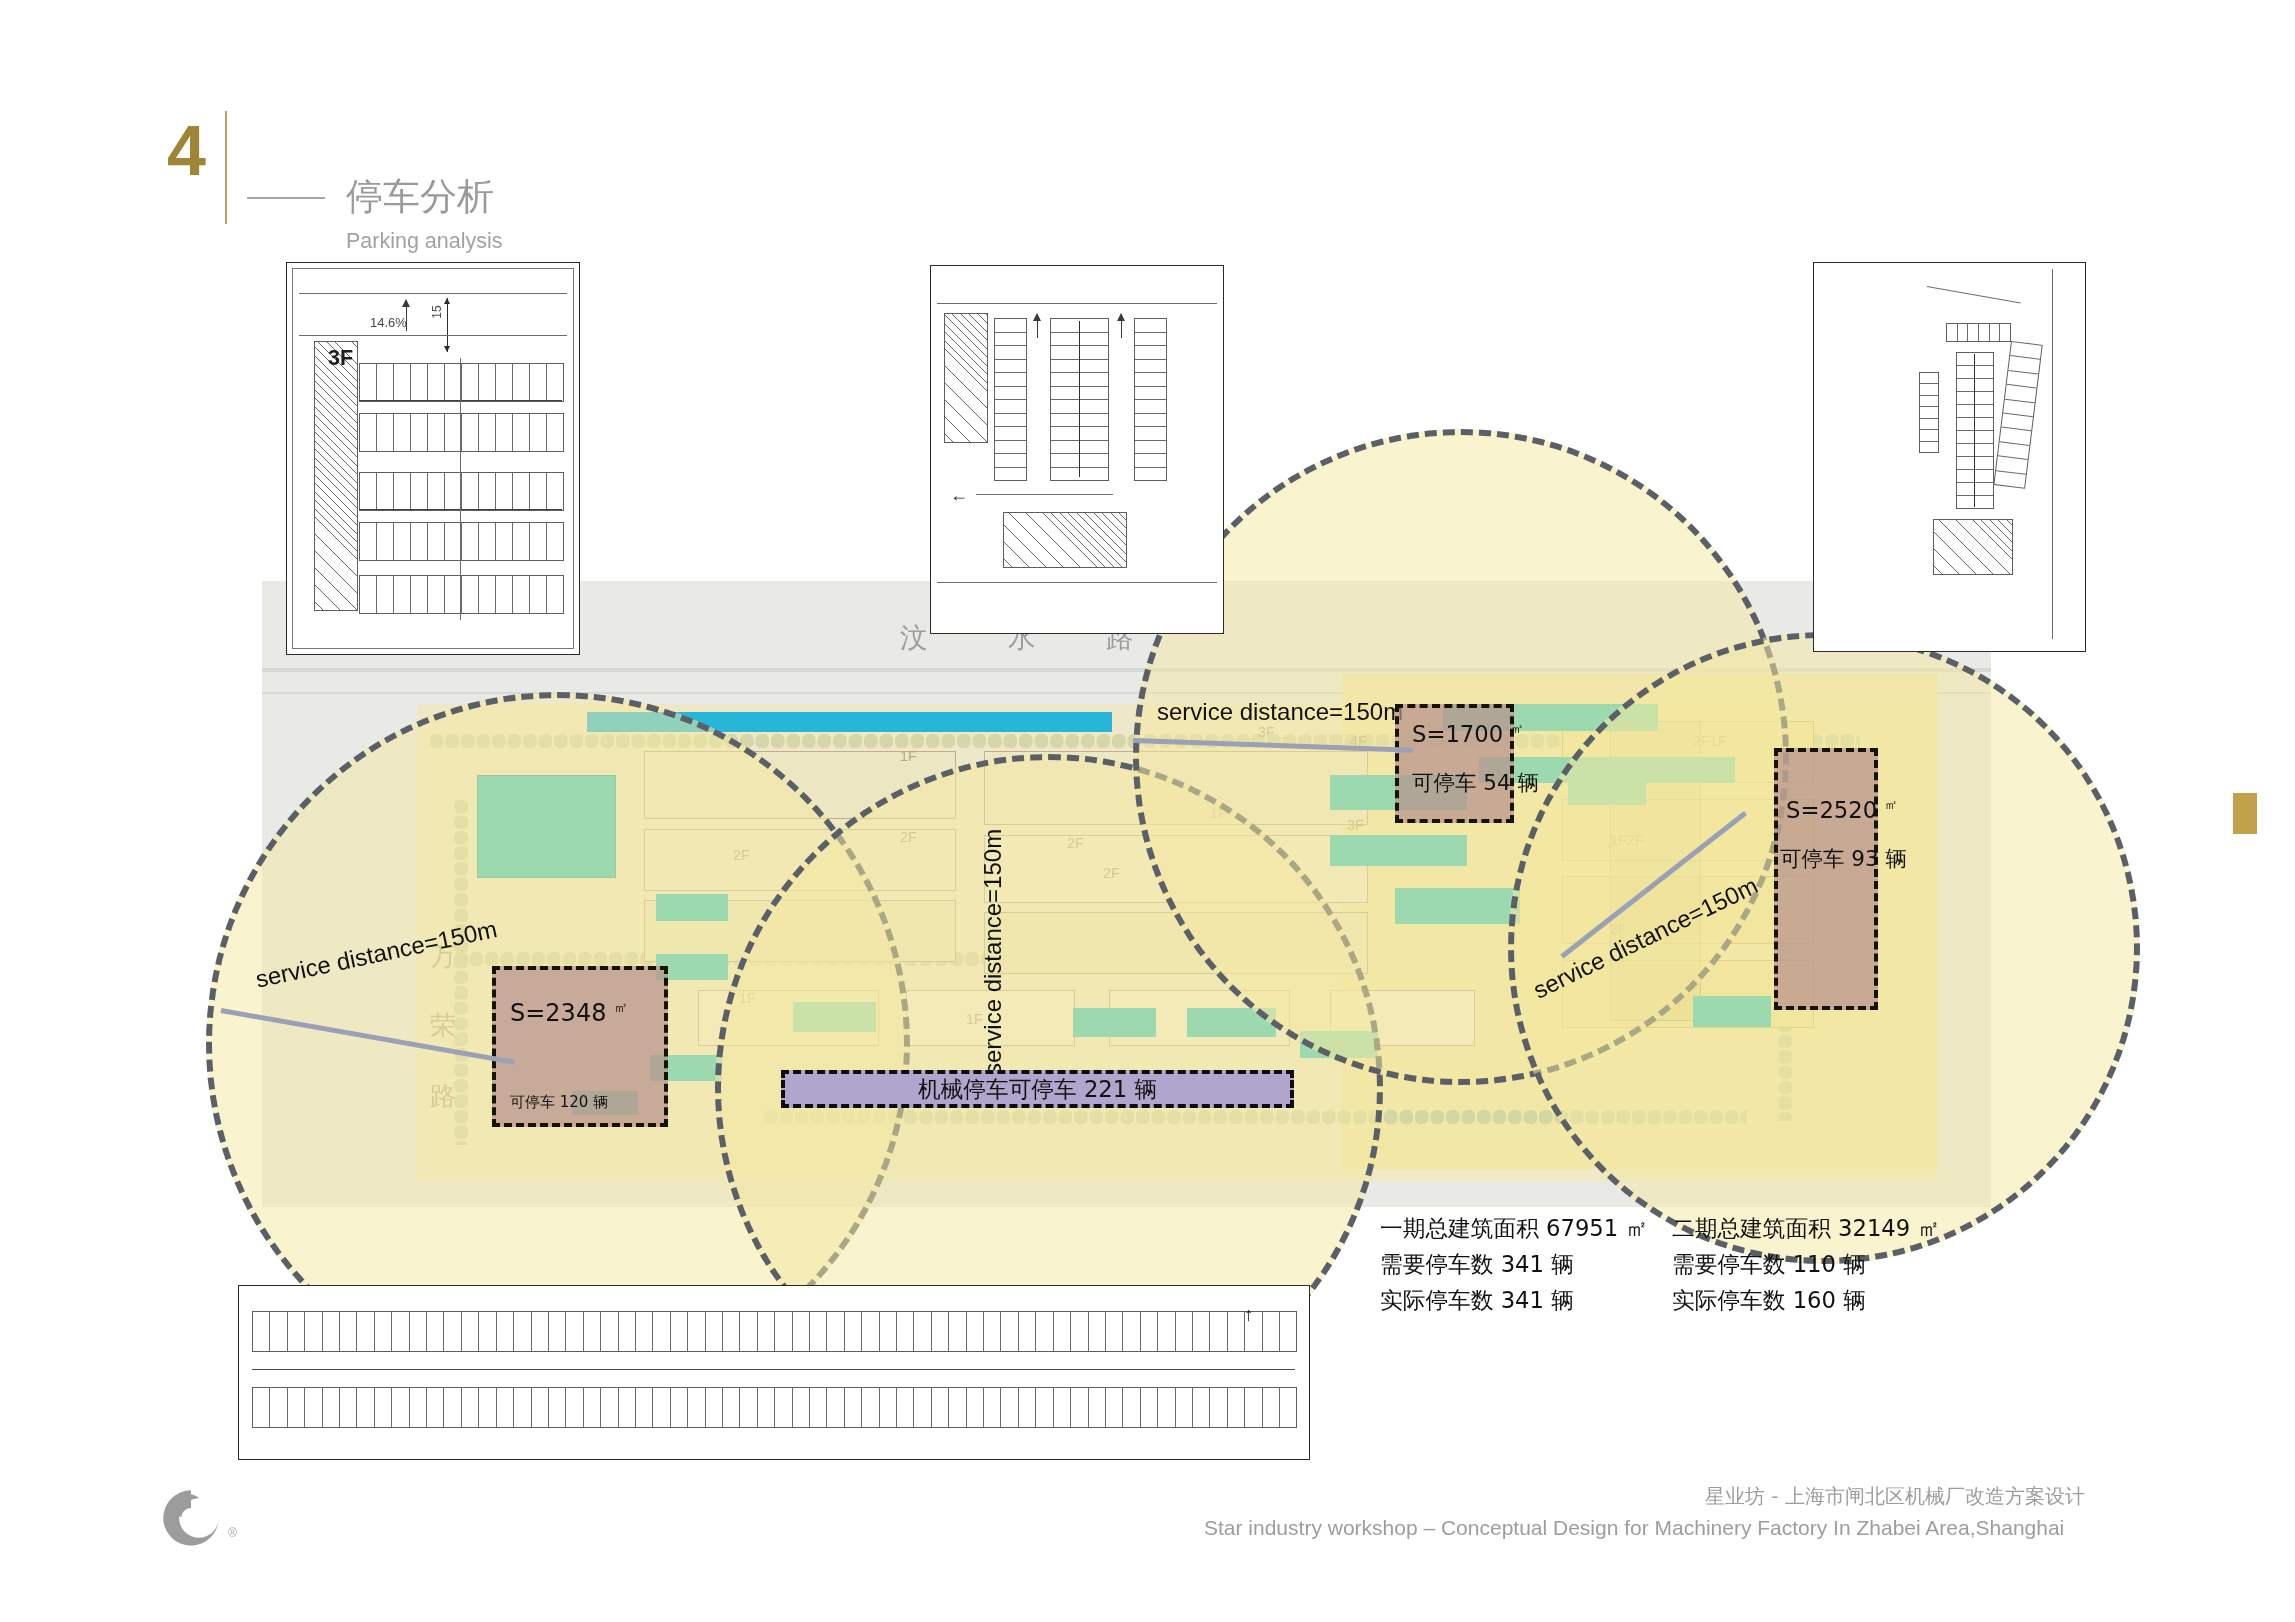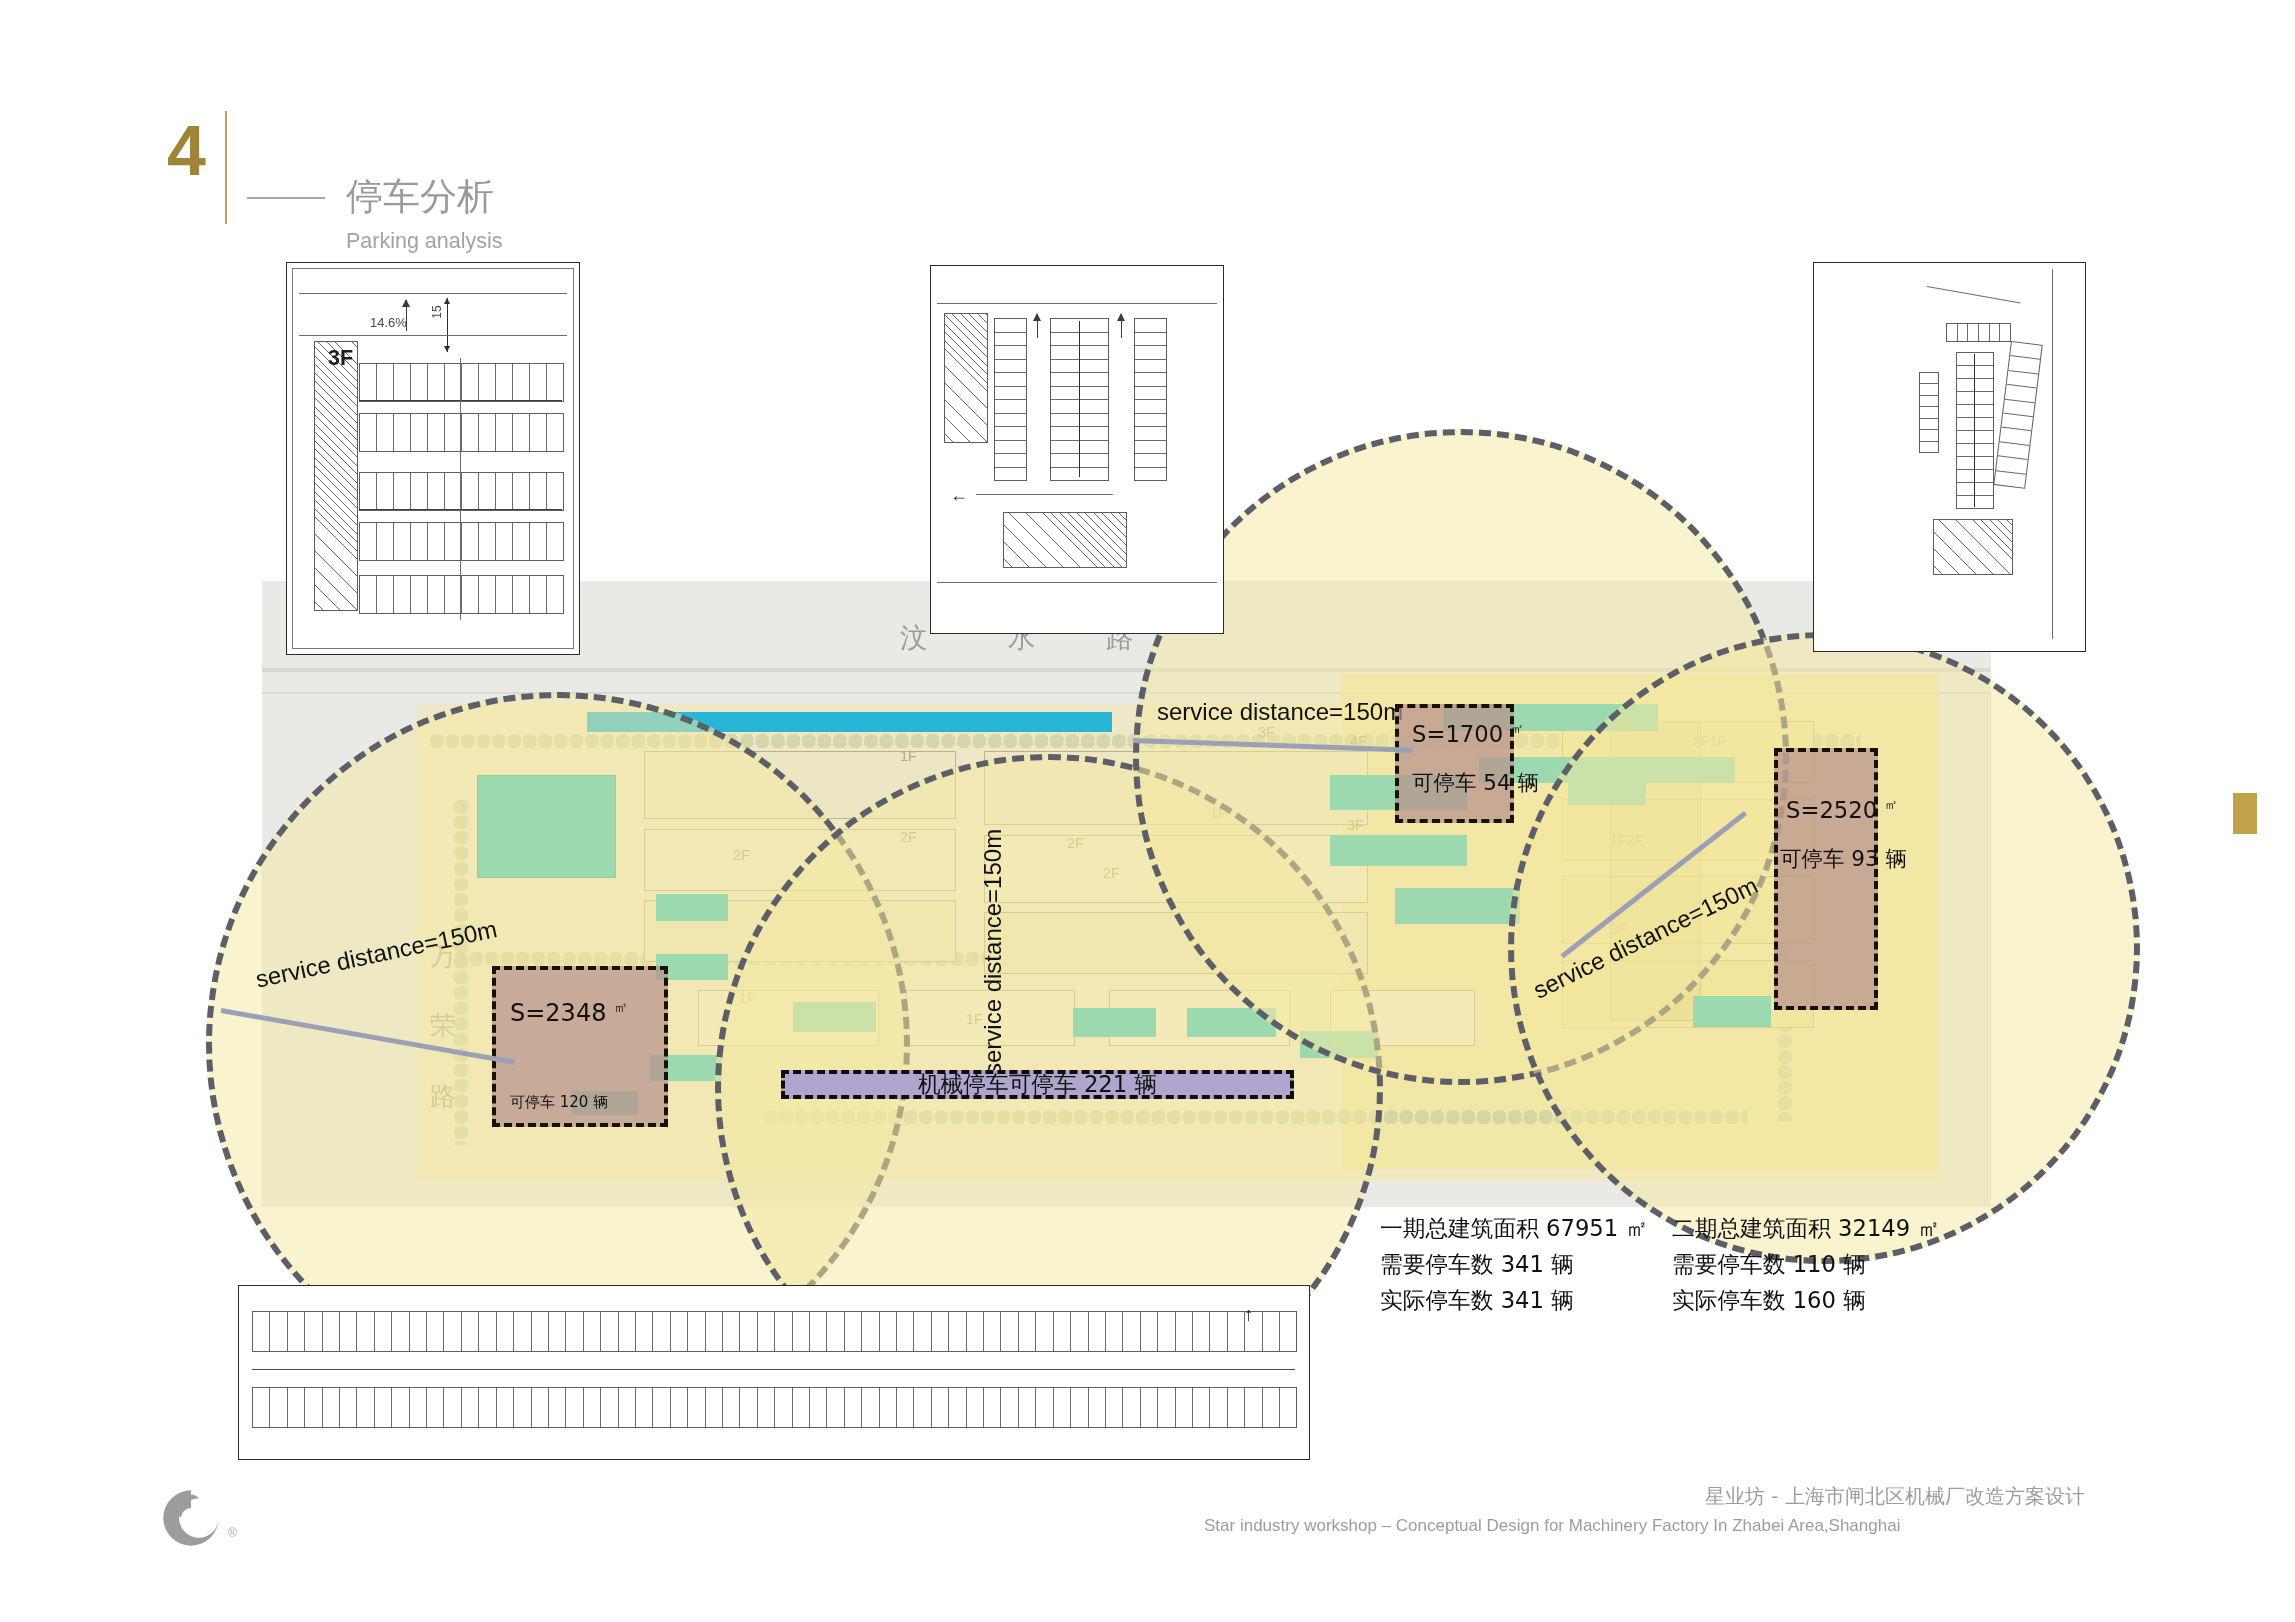--- a/index.html
+++ b/index.html
@@ -63,41 +63,41 @@
   .pzone{position:absolute;background:rgba(183,146,140,.72);border:4.2px dashed #151208;
      box-sizing:border-box;}
   .pzone-txt{position:absolute;color:#111;font-family:"DejaVu Sans",sans-serif;white-space:nowrap;}
   .sup{font-size:.58em;vertical-align:super;}
 
   .leader{position:absolute;height:5.4px;background:#9aa0b5;transform-origin:left center;}
 
   .svc-label{position:absolute;color:#111;font-size:24px;white-space:nowrap;
      font-family:"Liberation Sans",sans-serif;transform-origin:left center;}
 
-  #mech-bar{position:absolute;left:781px;top:1070px;width:513px;height:29px;
+  #mech-bar{position:absolute;left:781px;top:1070px;width:513px;height:38px;
      background:#b0a6cd;border:4.2px dashed #0d0d0d;box-sizing:border-box;
      display:flex;align-items:center;justify-content:center;}
   #mech-bar-label{color:#111;font-size:22.7px;font-family:"DejaVu Sans",sans-serif;white-space:nowrap;}
 
   .streetname{position:absolute;color:#9d9d9d;font-size:27.4px;font-family:"DejaVu Sans",sans-serif;}
   .streetname-v{position:absolute;color:#b8ad85;font-size:26px;font-family:"DejaVu Sans",sans-serif;}
 
   #canal{position:absolute;left:587px;top:712px;width:525px;height:20px;background:#27b6d6;}
 
   
   #stats{position:absolute;left:1380px;top:1210px;width:596px;}
   .statcol{display:inline-block;vertical-align:top;}
   .statline{color:#111;font-size:22.7px;line-height:36px;font-family:"DejaVu Sans",sans-serif;
      white-space:nowrap;}
   #stats-totals{position:absolute;left:1380px;top:1339px;}
 
   
   #footer-cn{position:absolute;left:1705px;top:1483px;font-size:20px;color:#9d9d9d;
      font-family:"DejaVu Sans",sans-serif;white-space:nowrap;}
-  #footer-en{position:absolute;left:1204px;top:1516px;font-size:17px;color:#9d9d9d;
+  #footer-en{position:absolute;left:1204px;top:1516px;font-size:21px;color:#9d9d9d;
      font-family:"Liberation Sans",sans-serif;white-space:nowrap;}
   #watermark{position:absolute;left:1514px;top:1519px;font-size:52px;color:#1b1b1b;
      font-family:"DejaVu Sans",sans-serif;font-weight:700;white-space:nowrap;
      -webkit-text-stroke:1.2px #fff;}
   #logo{position:absolute;left:158px;top:1485px;width:66px;height:66px;}
   #logo-r{position:absolute;left:228px;top:1526px;font-size:12px;color:#a9a9a9;}
   #right-tab{position:absolute;left:2233px;top:793px;width:24px;height:41px;background:#c1a24a;}
 </style>
 </head>
 <body>

